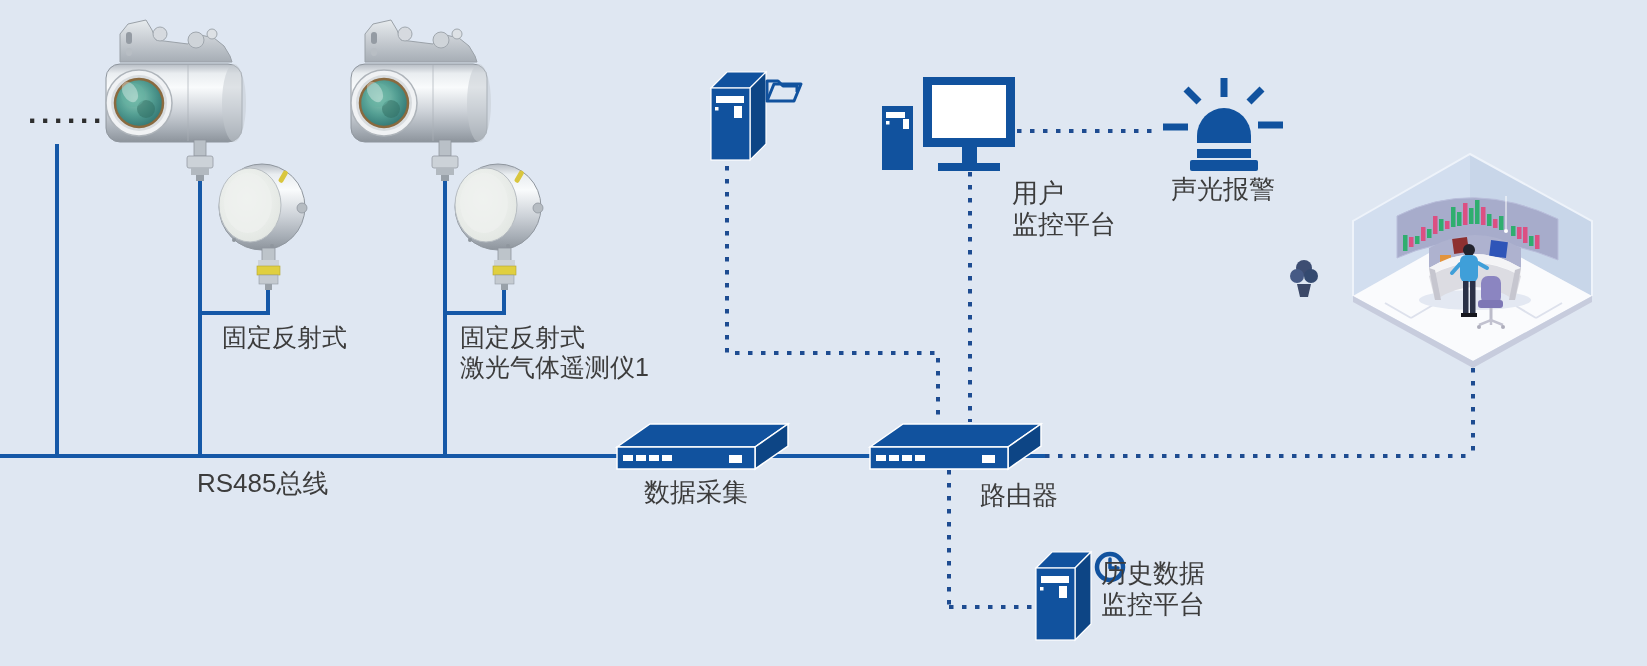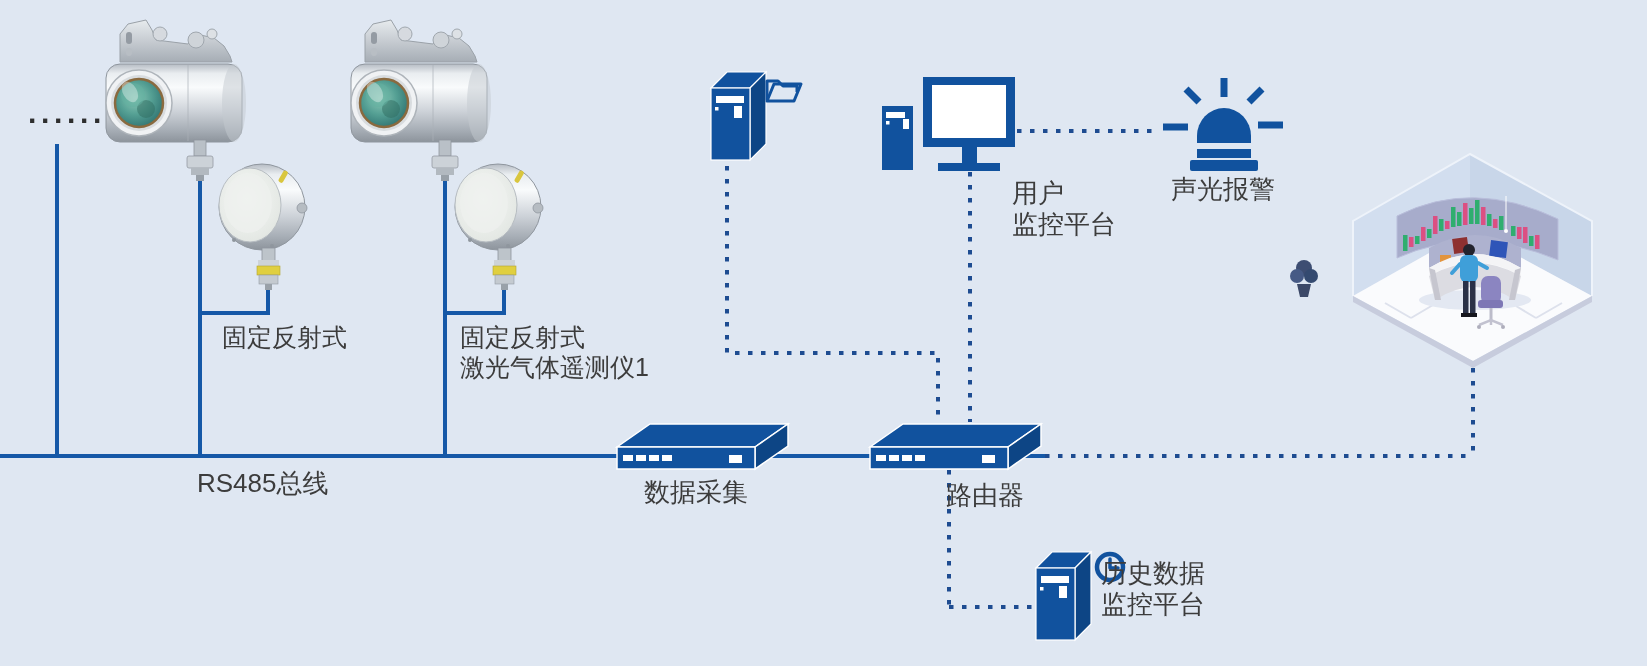--- a/index.html
+++ b/index.html
@@ -281,21 +281,21 @@
 
 <div class="lbl small" style="left:460px;top:322px">
   <div>固定反射式</div>
   <div>激光气体遥测仪1</div>
 </div>
 
 <div class="lbl" style="left:197px;top:468px">RS485总线</div>
 
 <div class="lbl" style="left:644px;top:477px">数据采集</div>
 
-<div class="lbl" style="left:946px;top:480px">路由器</div>
+<div class="lbl" style="left:980px;top:480px">路由器</div>
 
 
 <div class="lbl" style="left:1012px;top:178px">
   <div>用户</div>
   <div>监控平台</div>
 </div>
 
 <div class="lbl" style="left:1171px;top:174px">声光报警</div>
 
 <div class="lbl" style="left:1101px;top:558px">

